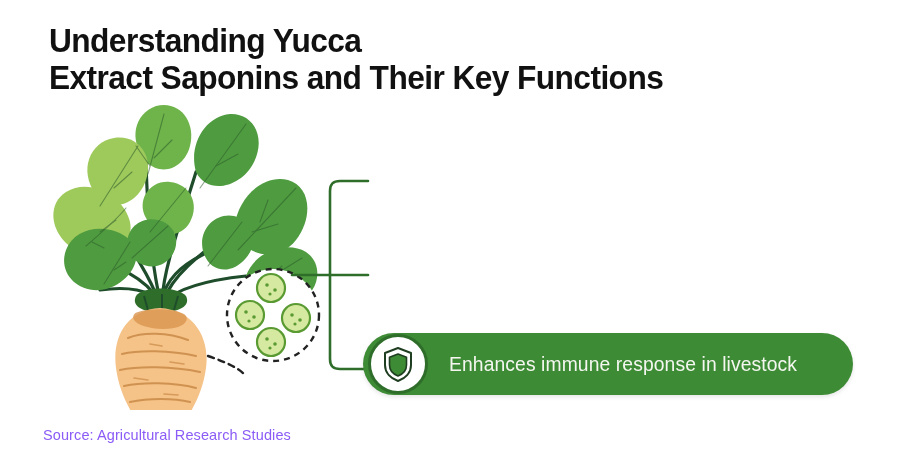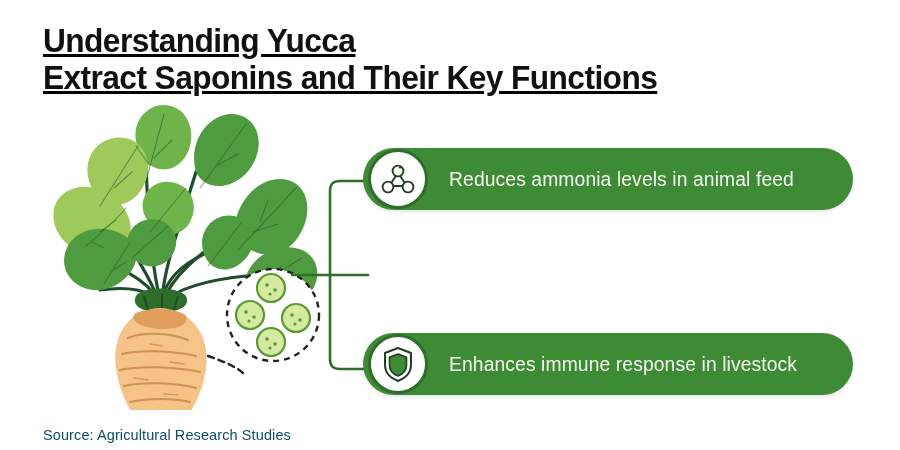--- a/index.html
+++ b/index.html
@@ -17,24 +17,23 @@
   .canvas {
     position: relative;
     width: 900px;
     height: 450px;
     background: #ffffff;
   }
 
   
   .title-block {
     position: absolute;
-    left: 43px;
+    left: 49px;
     top: 22px;
     width: 820px;
-    text-decoration: underline;
   }
   .title-line {
     font-family: "Liberation Sans", sans-serif;
     font-weight: bold;
     font-size: 33px;
     line-height: 37px;
     letter-spacing: -0.6px;
     color: #111111;
     white-space: nowrap;
     transform: scaleX(0.96);
@@ -111,21 +110,21 @@
     transform: scaleX(0.99);
     transform-origin: left center;
   }
 
   
   .source {
     position: absolute;
     left: 43px;
     top: 427px;
     font-size: 14.5px;
-    color: #0c4a6e;
+    color: #8b5cf6;
     letter-spacing: 0.1px;
     white-space: nowrap;
   }
 </style>
 </head>
 <body>
 
 <div class="canvas">
 
   <div class="title-block">
@@ -267,36 +266,20 @@
     <svg width="100" height="250" viewBox="0 0 100 250" xmlns="http://www.w3.org/2000/svg">
       <g stroke="#2f6e2a" stroke-width="2.6" fill="none" stroke-linecap="round">
         <path d="M86 31 L 58 31 C 51 31, 48 34, 48 41 L 48 209 C 48 216, 51 219, 58 219 L 86 219"></path>
         <path d="M10 125 L 86 125"></path>
       </g>
     </svg>
   </div>
 
   <div class="pills">
 
-    <div class="pill pill-1">
-      <div class="badge">
-        <svg width="40" height="40" viewBox="0 0 40 40" xmlns="http://www.w3.org/2000/svg">
-          <g stroke="#1f3d20" stroke-width="1.9" fill="#ffffff">
-            <line x1="20" y1="14" x2="11" y2="27" stroke-linecap="round"></line>
-            <line x1="20" y1="14" x2="29" y2="27" stroke-linecap="round"></line>
-            <line x1="11" y1="27" x2="29" y2="27" stroke-linecap="round"></line>
-            <circle cx="20" cy="12" r="5.4"></circle>
-            <circle cx="10" cy="28" r="5.4"></circle>
-            <circle cx="30" cy="28" r="5.4"></circle>
-          </g>
-          <circle cx="22" cy="8.6" r="1.1" fill="#1f3d20"></circle>
-        </svg>
-      </div>
-      <div class="pill-text">Reduces ammonia levels in animal feed</div>
-    </div>
 
 
     <div class="pill pill-3">
       <div class="badge">
         <svg width="40" height="40" viewBox="0 0 40 40" xmlns="http://www.w3.org/2000/svg">
           <path d="M20 4 L 33 9 L 33 21 C 33 29, 27 34.5, 20 37 C 13 34.5, 7 29, 7 21 L 7 9 Z" fill="none" stroke="#1f3d20" stroke-width="2" stroke-linejoin="round"></path>
           <path d="M20 10 L 28.5 13.2 L 28.5 21 C 28.5 26.4, 24.7 30.2, 20 32
                    C 15.3 30.2, 11.5 26.4, 11.5 21 L 11.5 13.2 Z" fill="#3e8b35" stroke="#1f3d20" stroke-width="1.6" stroke-linejoin="round"></path>
         </svg>
       </div>

